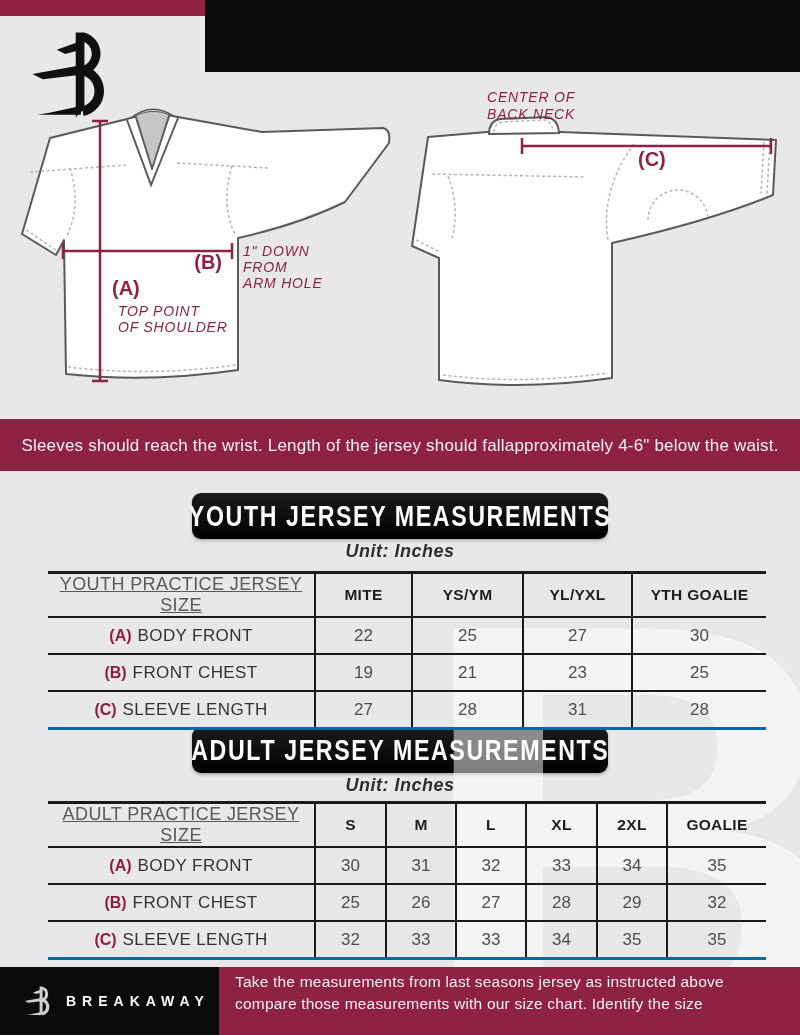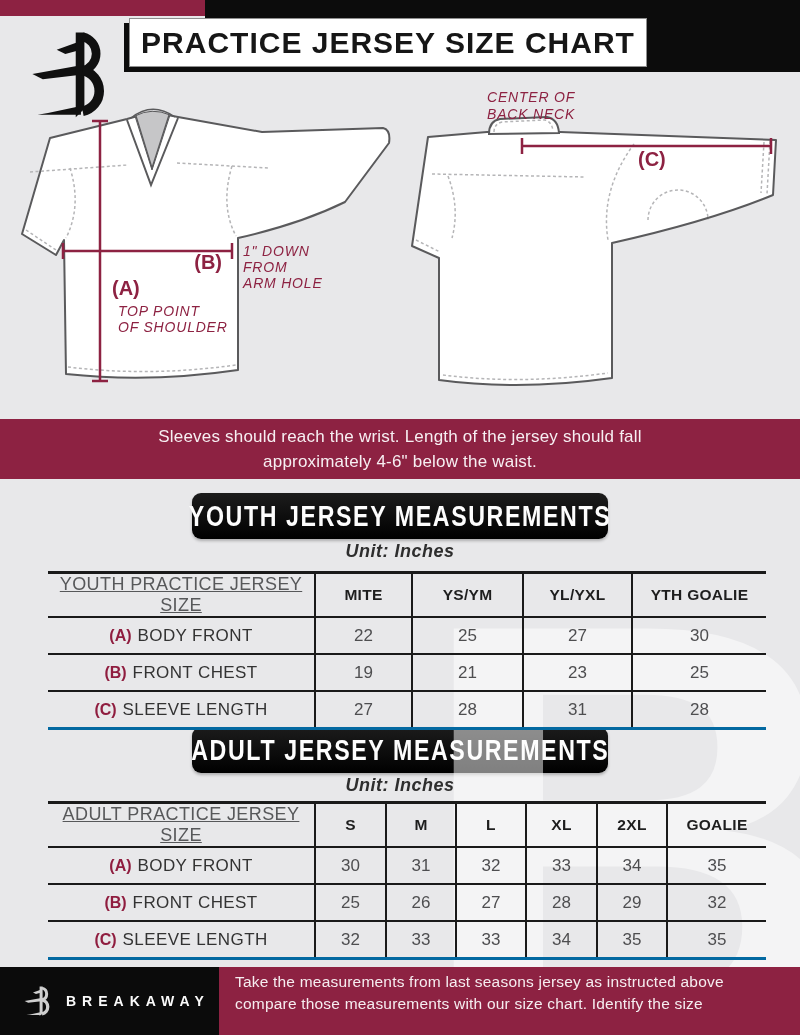--- a/index.html
+++ b/index.html
@@ -22,22 +22,22 @@
   .diagram{position:absolute;left:0;top:88px;}
   .outline{fill:#ffffff;stroke:#5a5a5c;stroke-width:2;stroke-linejoin:round;}
   .thin{fill:none;stroke:#5a5a5c;stroke-width:1.3;}
   .seam{fill:none;stroke:#b5b5b7;stroke-width:1.5;stroke-dasharray:3 2.5;}
   .mline{stroke:#8D2242;stroke-width:2.5;}
   svg text{font-family:"Liberation Sans",sans-serif;}
   text.big{font-size:20px;font-weight:bold;fill:#8D2242;}
   text.small{font-size:14px;font-style:italic;fill:#8D2242;letter-spacing:0.8px;}
 
   
-  .notice{position:absolute;left:0;top:419px;width:800px;height:60px;background:#8D2242;
-          display:flex;flex-direction:column;align-items:center;justify-content:center;}
+  .notice{position:absolute;left:0;top:419px;width:800px;height:52px;background:#8D2242;
+          display:flex;flex-direction:row;align-items:center;justify-content:center;}
   .notice div{color:#f7eff2;font-size:17px;line-height:25px;letter-spacing:0.2px;}
 
   
   .sec-banner{position:absolute;left:192px;width:416px;height:46px;border-radius:9px;
               background:linear-gradient(180deg,#1c1c1c,#000000);display:flex;align-items:center;justify-content:center;
               box-shadow:0 2px 3px rgba(0,0,0,0.25);}
   .sec-banner span{display:inline-block;transform:scaleX(0.8);font-size:29px;font-weight:bold;
                    color:#fdfdfd;letter-spacing:2px;white-space:nowrap;}
   .unit{position:absolute;left:0;width:800px;text-align:center;font-style:italic;font-weight:bold;
         font-size:18px;color:#2e2e2e;letter-spacing:0.5px;}
@@ -81,23 +81,20 @@
     <g fill="#101010">
       <polygon points="30,32 58,22 58,32 40,37"></polygon>
       <polygon points="2,60 58,50 58,61 14,66"></polygon>
       <polygon points="20,105 58,97 58,107 8,107"></polygon>
       <polygon points="52,12 62,12 62,100 52,110"></polygon>
     </g>
     <path d="M60,17 a20,20 0 0 1 0,39" fill="none" stroke="#101010" stroke-width="10"></path>
     <path d="M60,56 a24,24 0 0 1 0,47" fill="none" stroke="#101010" stroke-width="11"></path>
   </svg>
 
-  <div class="title-box">
-    <span>PRACTICE JERSEY SIZE CHART</span>
-  </div>
 
   <svg class="diagram" width="800" height="334" viewBox="0 0 800 334">
 
     <g>
       <path class="outline" d="M50,50 L127,31 L152,24 L178,29 L262,44 L383,40 Q391,42 389,55
                                L345,114 Q300,136 238,150 L238,282 Q150,295 66,286
                                L64,152 L56,167 L22,146 Z"></path>
       <path d="M135,28 Q152,19 170,27 L152,82 Z" fill="#c6c6c8" stroke="#5a5a5c" stroke-width="1"></path>
       <path class="thin" d="M131,30 Q152,13 175,29"></path>
       <path d="M127,32 L151,97 L178,30" fill="none" stroke="#5a5a5c" stroke-width="2"></path>

